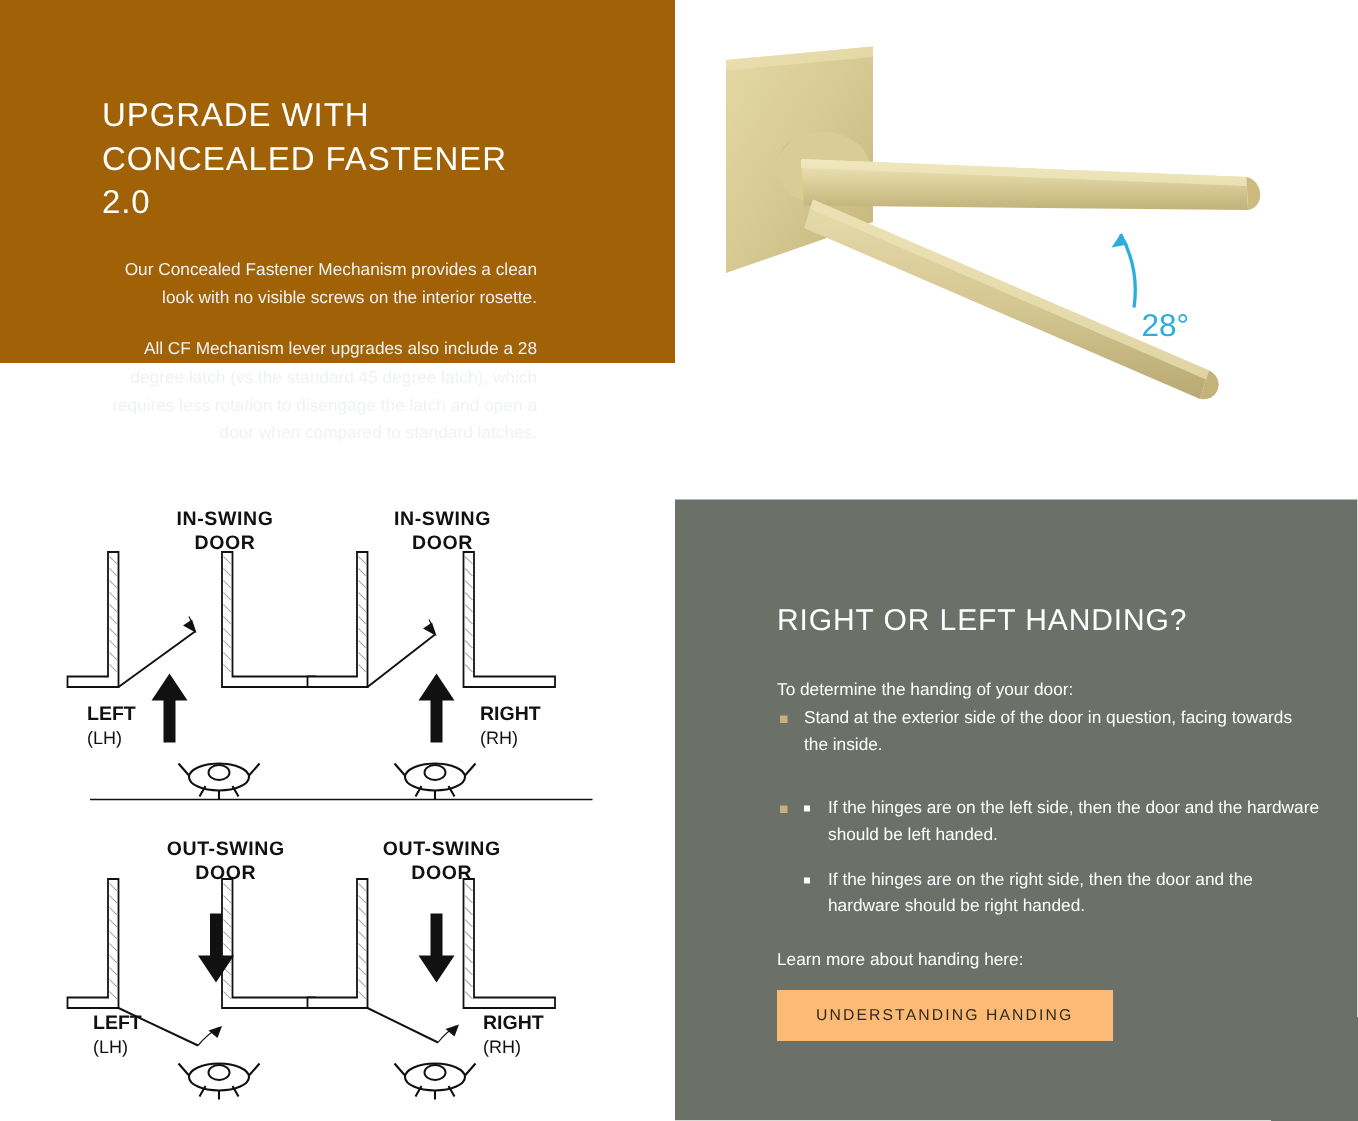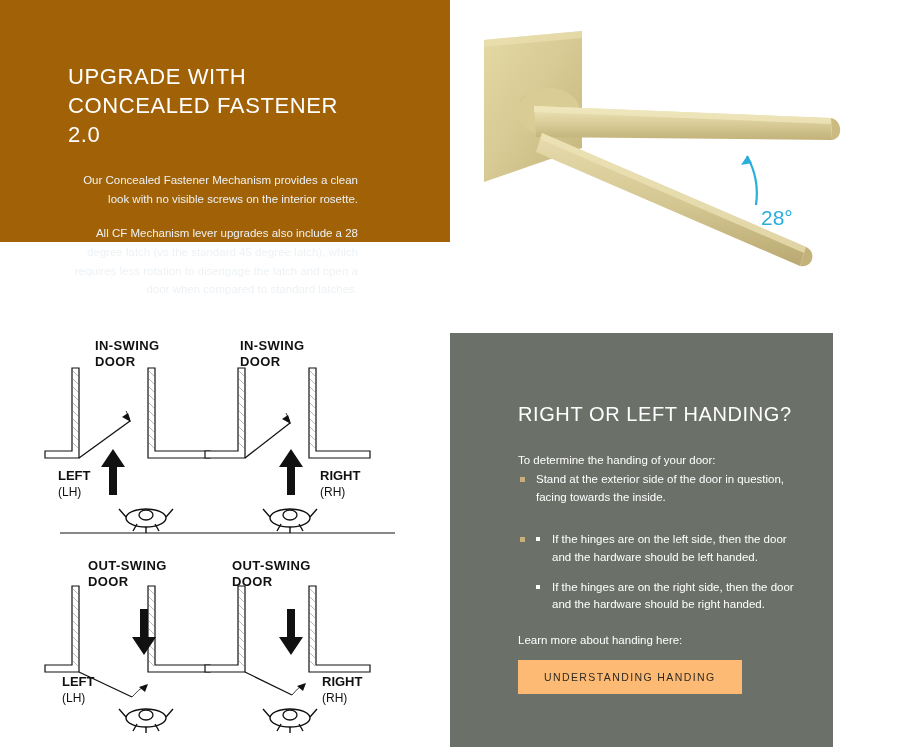--- a/index.html
+++ b/index.html
@@ -61,21 +61,21 @@
 
   
   .panel-diagram {
     position: absolute;
     left: 0; top: 313px;
     width: 450px; height: 434px;
     background: #ffffff;
   }
   .diag-label {
     position: absolute;
-    text-align: left;
+    text-align: center;
     font-size: 13px;
     font-weight: bold;
     color: #111111;
     letter-spacing: 0.4px;
     line-height: 1.25;
   }
   .side-label {
     position: absolute;
     text-align: left;
     font-size: 13px;
@@ -86,21 +86,21 @@
   .side-label .sub {
     font-weight: normal;
     font-size: 12px;
     display: block;
   }
 
   
   .panel-handing {
     position: absolute;
     left: 450px; top: 333px;
-    width: 383px; height: 414px;
+    width: 455px; height: 414px;
     background: #6b7168;
     color: #ffffff;
     padding: 70px 25px 0 68px;
   }
   .panel-handing h2 {
     margin: 0 0 26px 0;
     font-size: 20px;
     font-weight: 400;
     letter-spacing: 0.6px;
     color: #ffffff;

